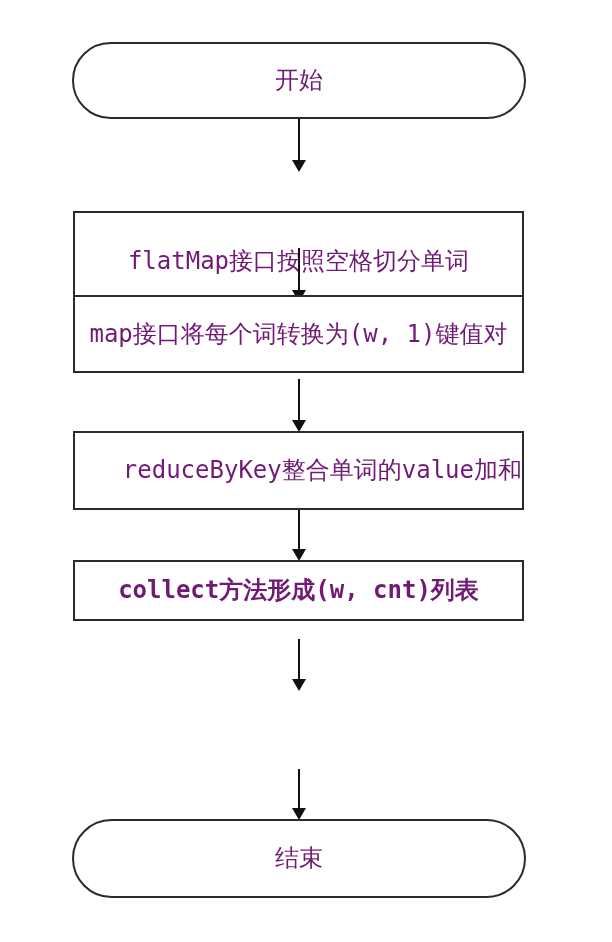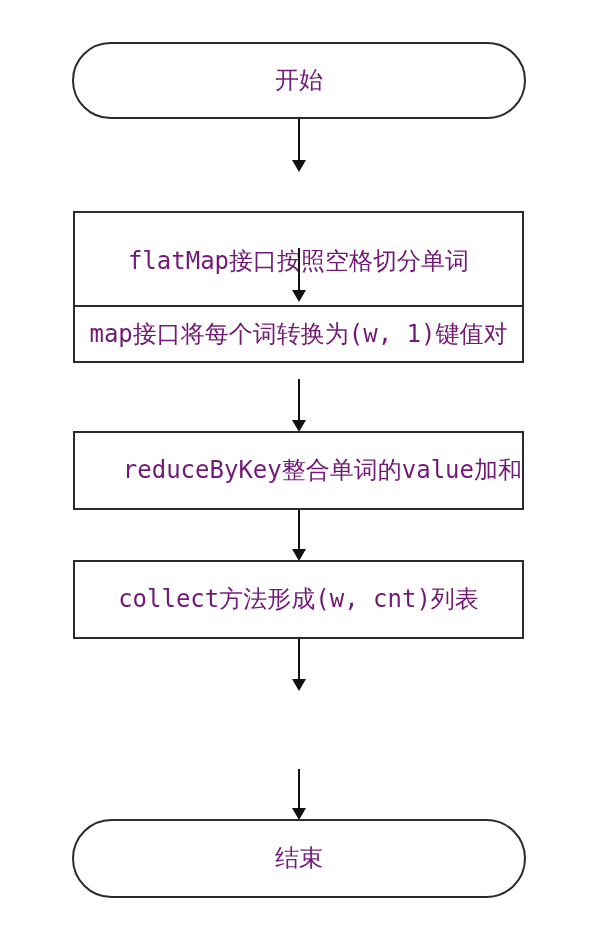--- a/index.html
+++ b/index.html
@@ -31,23 +31,23 @@
     text-align: center;
     white-space: nowrap;
   }
   .terminal {
     border-radius: 40px;
     left: 72px;
     width: 454px;
   }
   #n-start   { top: 42px;  height: 77px; }
   #n-flatmap { top: 171px; height: 100px; margin-top: 40px; }
-  #n-map     { top: 305px; height: 58px; }
+  #n-map     { top: 295px; height: 78px; }
   #n-reduce  { top: 431px; height: 79px; justify-content: flex-end; }
-  #n-collect { top: 560px; height: 79px; }
+  #n-collect { top: 560px; height: 61px; font-weight: bold; }
   #n-output  { top: 690px; height: 79px; }
   #n-end     { top: 819px; height: 79px; }
 
   .arrow {
     position: absolute;
     left: 292px;
     width: 14px;
   }
   .arrow::before {
     content: "";

